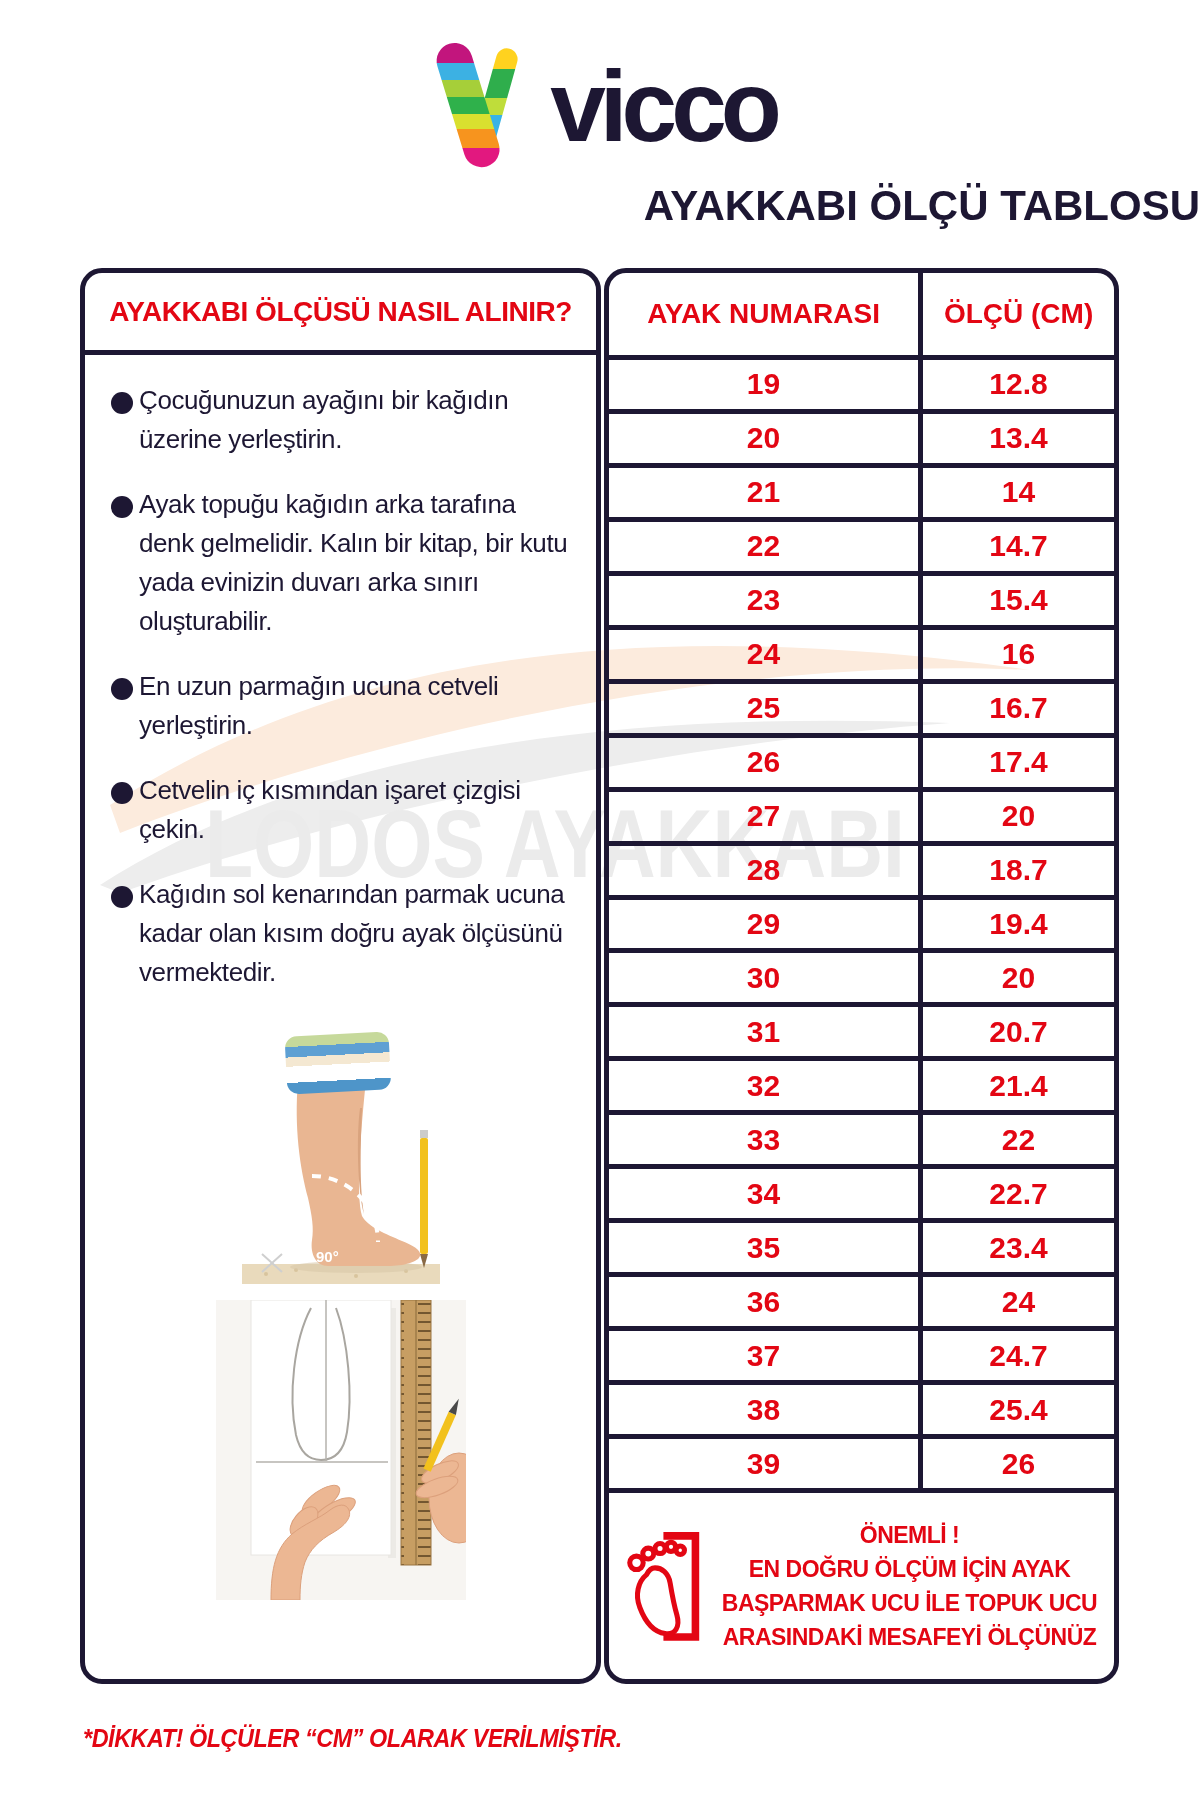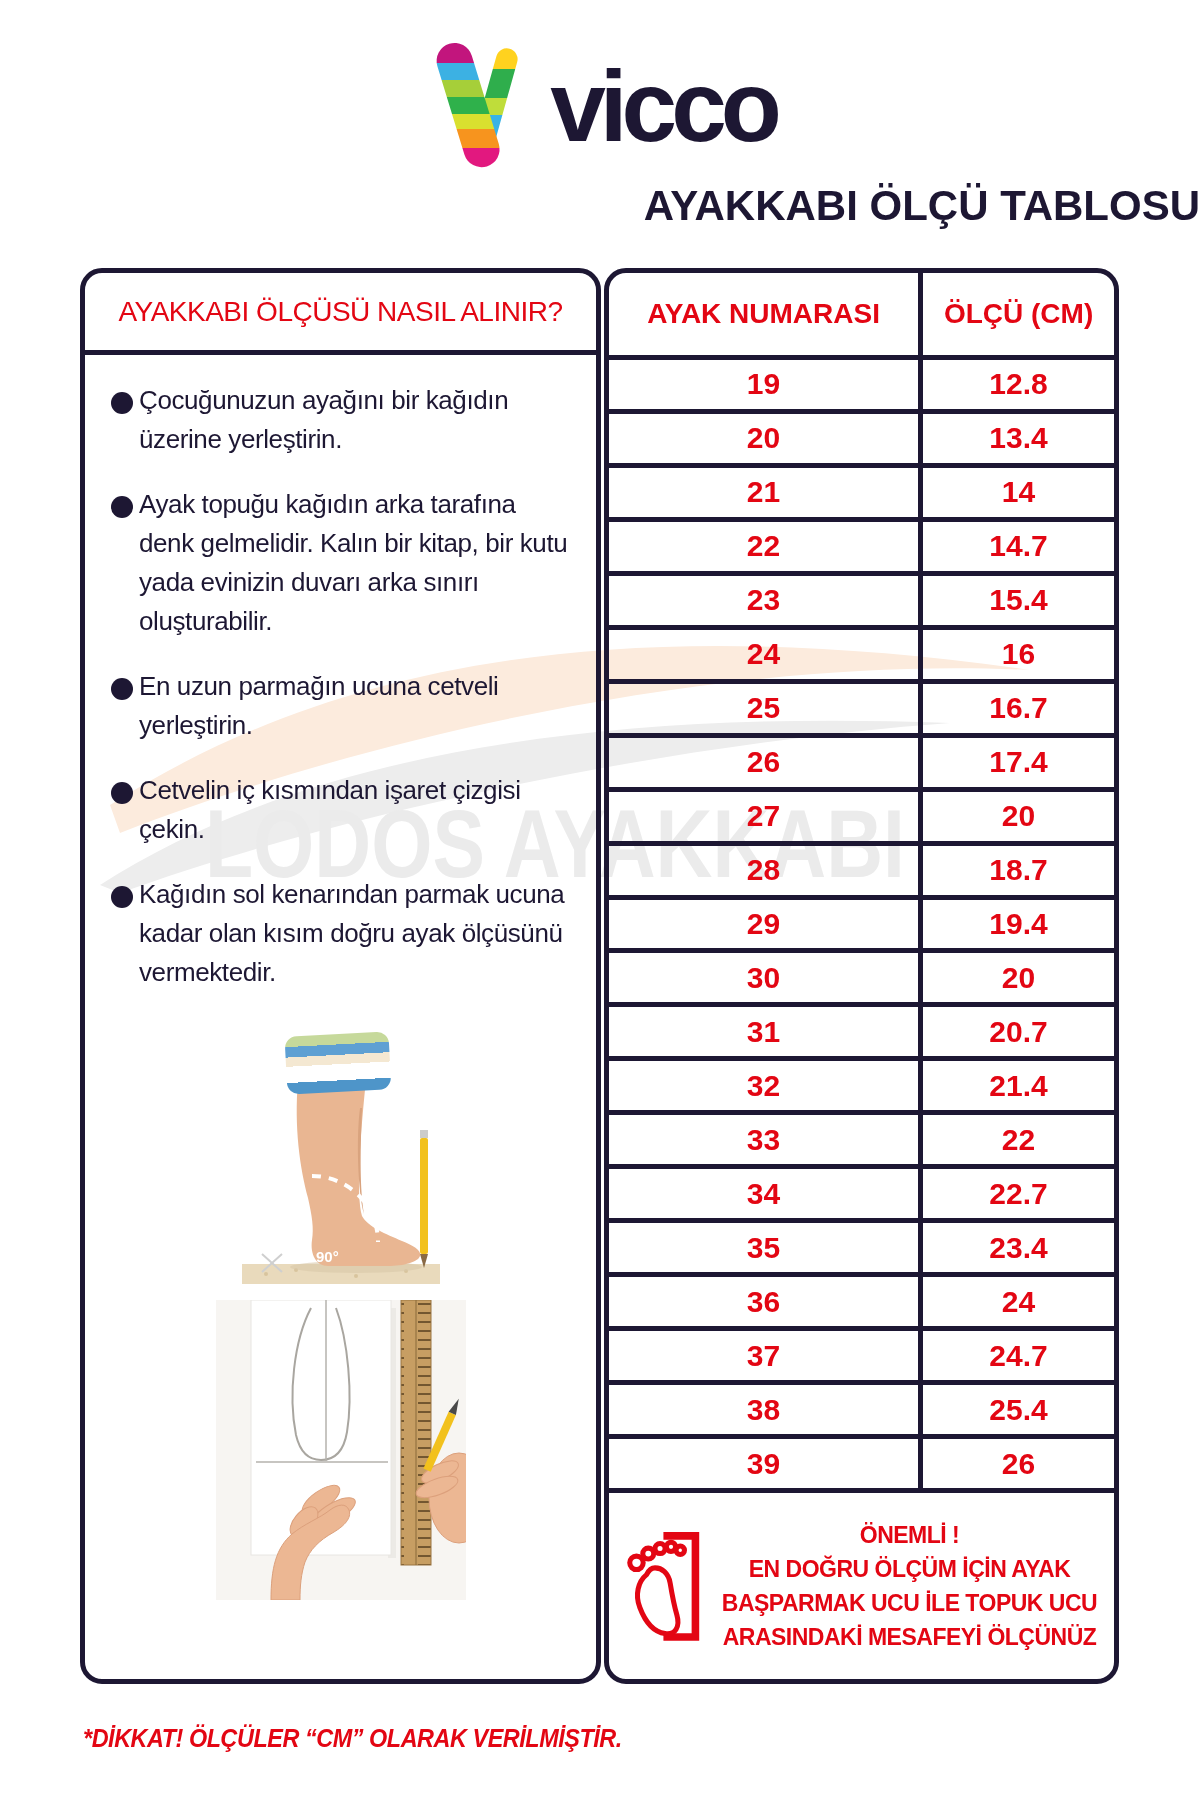--- a/index.html
+++ b/index.html
@@ -24,21 +24,21 @@
   .doc-title{margin-top:6px;font-size:42px;font-weight:bold;letter-spacing:0;color:var(--dark)}
 
   
   .panel{position:absolute;top:268px;height:1416px;border:5px solid var(--dark);
     border-radius:22px;background:transparent;z-index:1;overflow:hidden}
   .panel-left{left:80px;width:521px}
   .panel-table{left:604px;width:515px;display:flex;flex-direction:column}
 
   .panel-head{height:82px;display:flex;align-items:center;justify-content:center;
     border-bottom:5px solid var(--dark);color:var(--red);
-    font-size:28px;font-weight:normal;letter-spacing:-0.5px;white-space:nowrap}
+    font-size:28px;font-weight:bold;letter-spacing:-0.5px;white-space:nowrap}
 
   .bullets{padding:26px 20px 0 26px}
   .bullet{display:flex;gap:6px;margin-bottom:26px}
   .dot{width:22px;height:22px;border-radius:50%;background:var(--dark);flex:0 0 22px;margin-top:11px}
   .btxt{font-size:26px;line-height:1.5;letter-spacing:-0.4px;color:var(--dark)}
 
   .photo{display:block;margin:6px auto 2px}
   .photo2{display:block;margin:10px auto 0}
 
   

